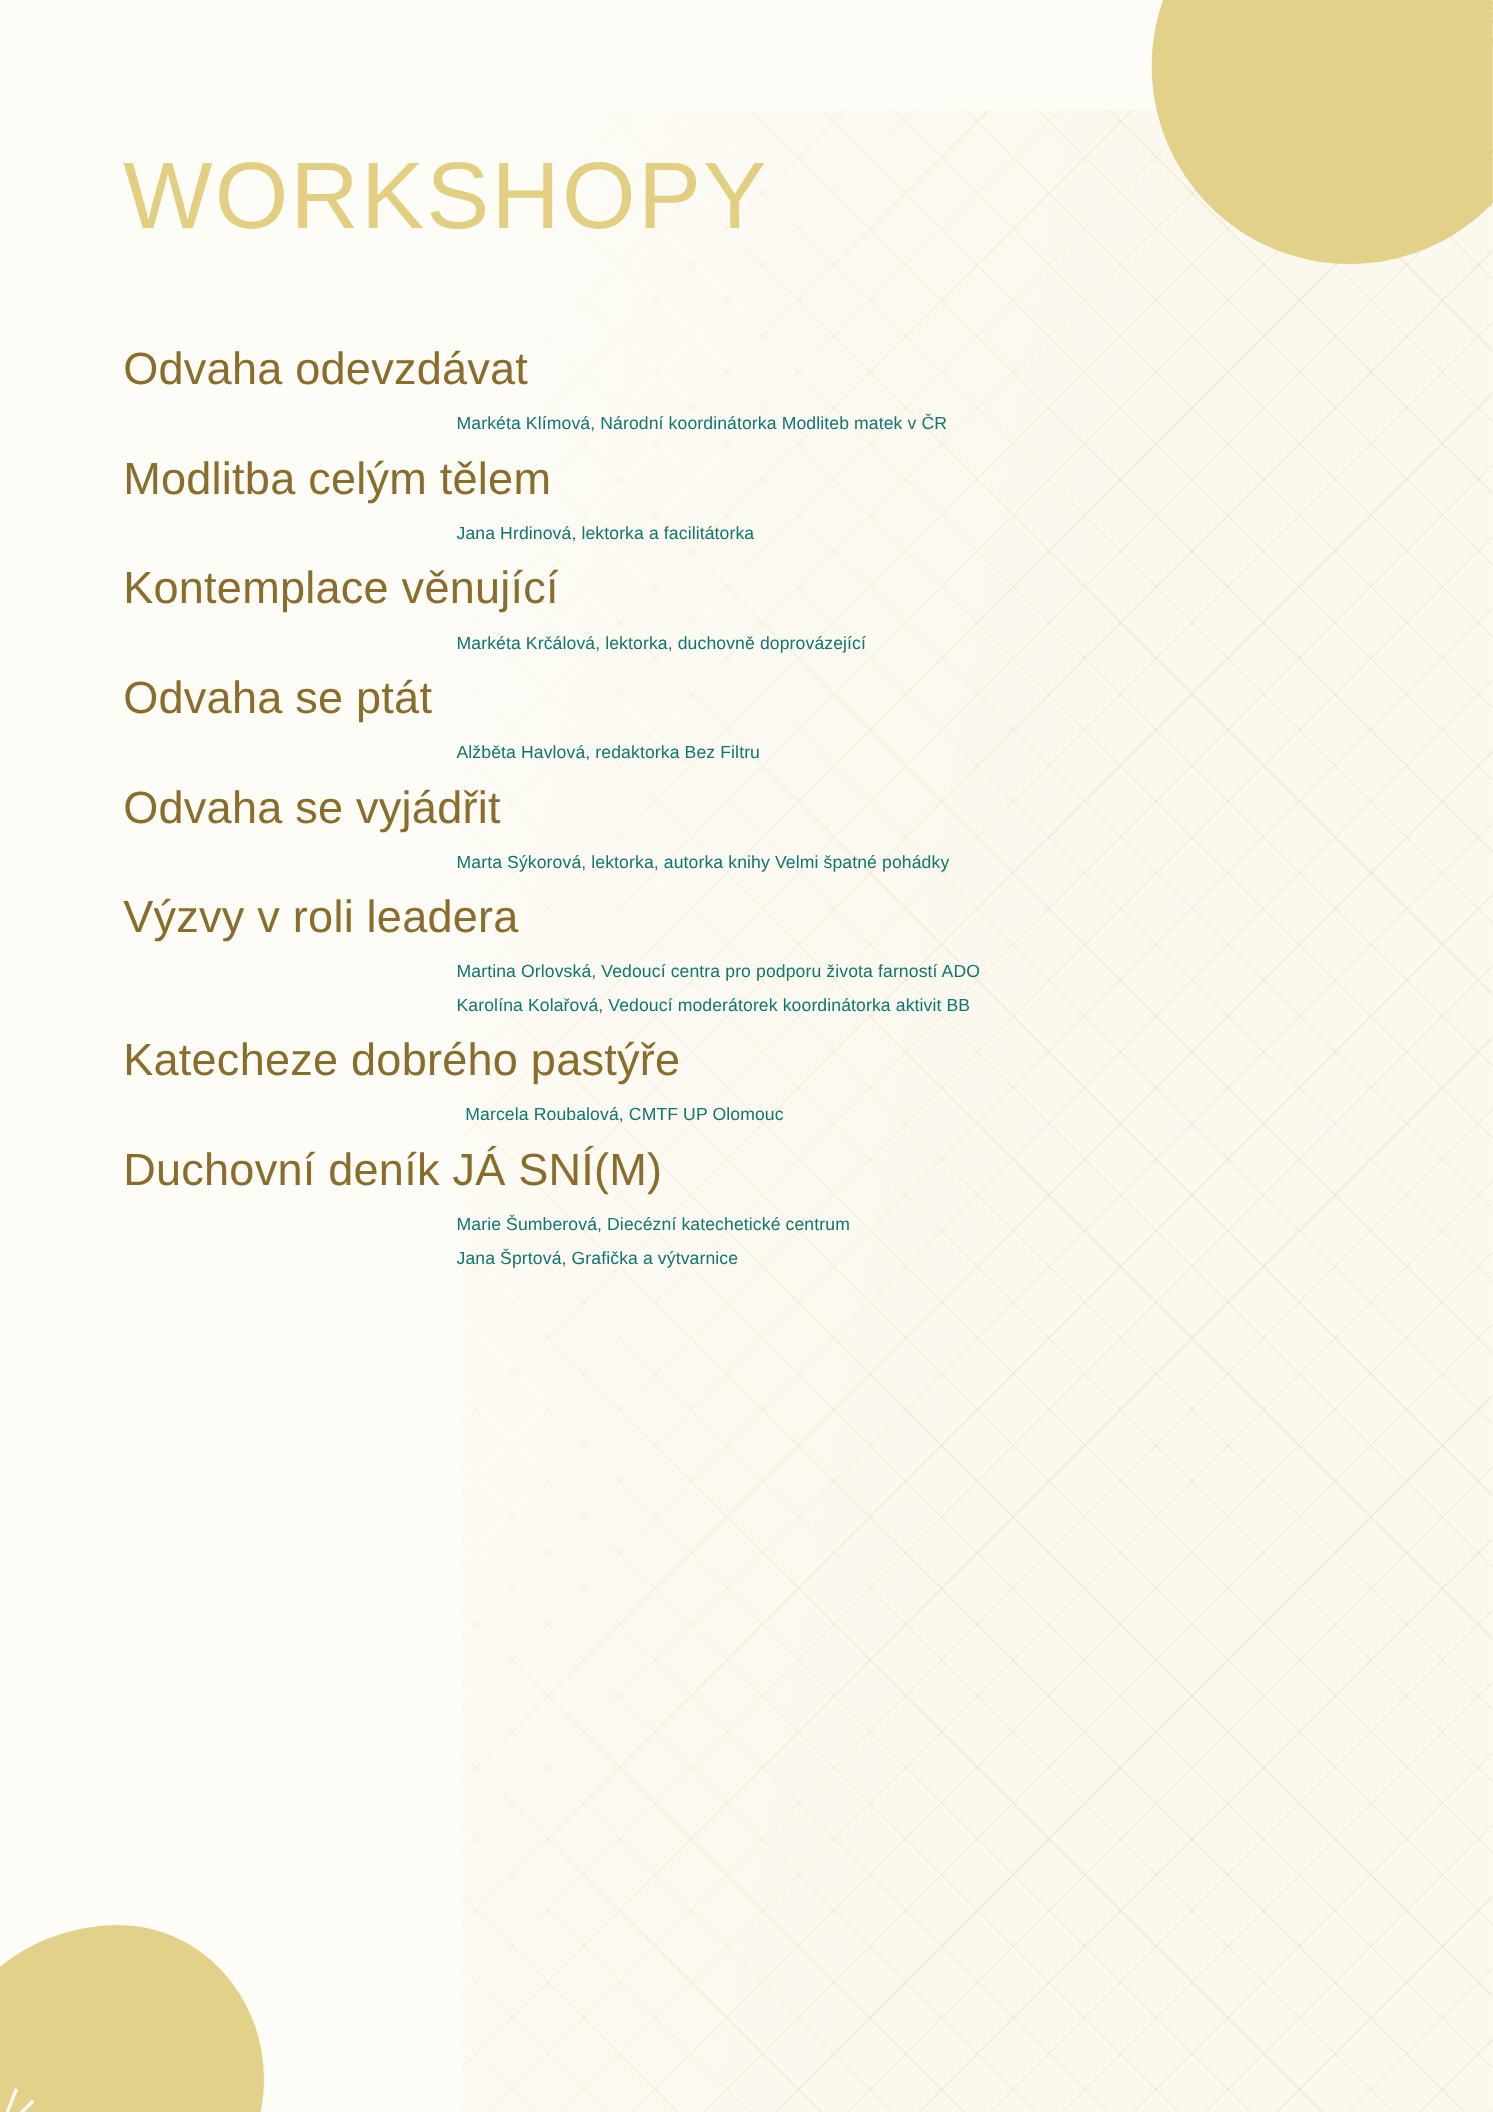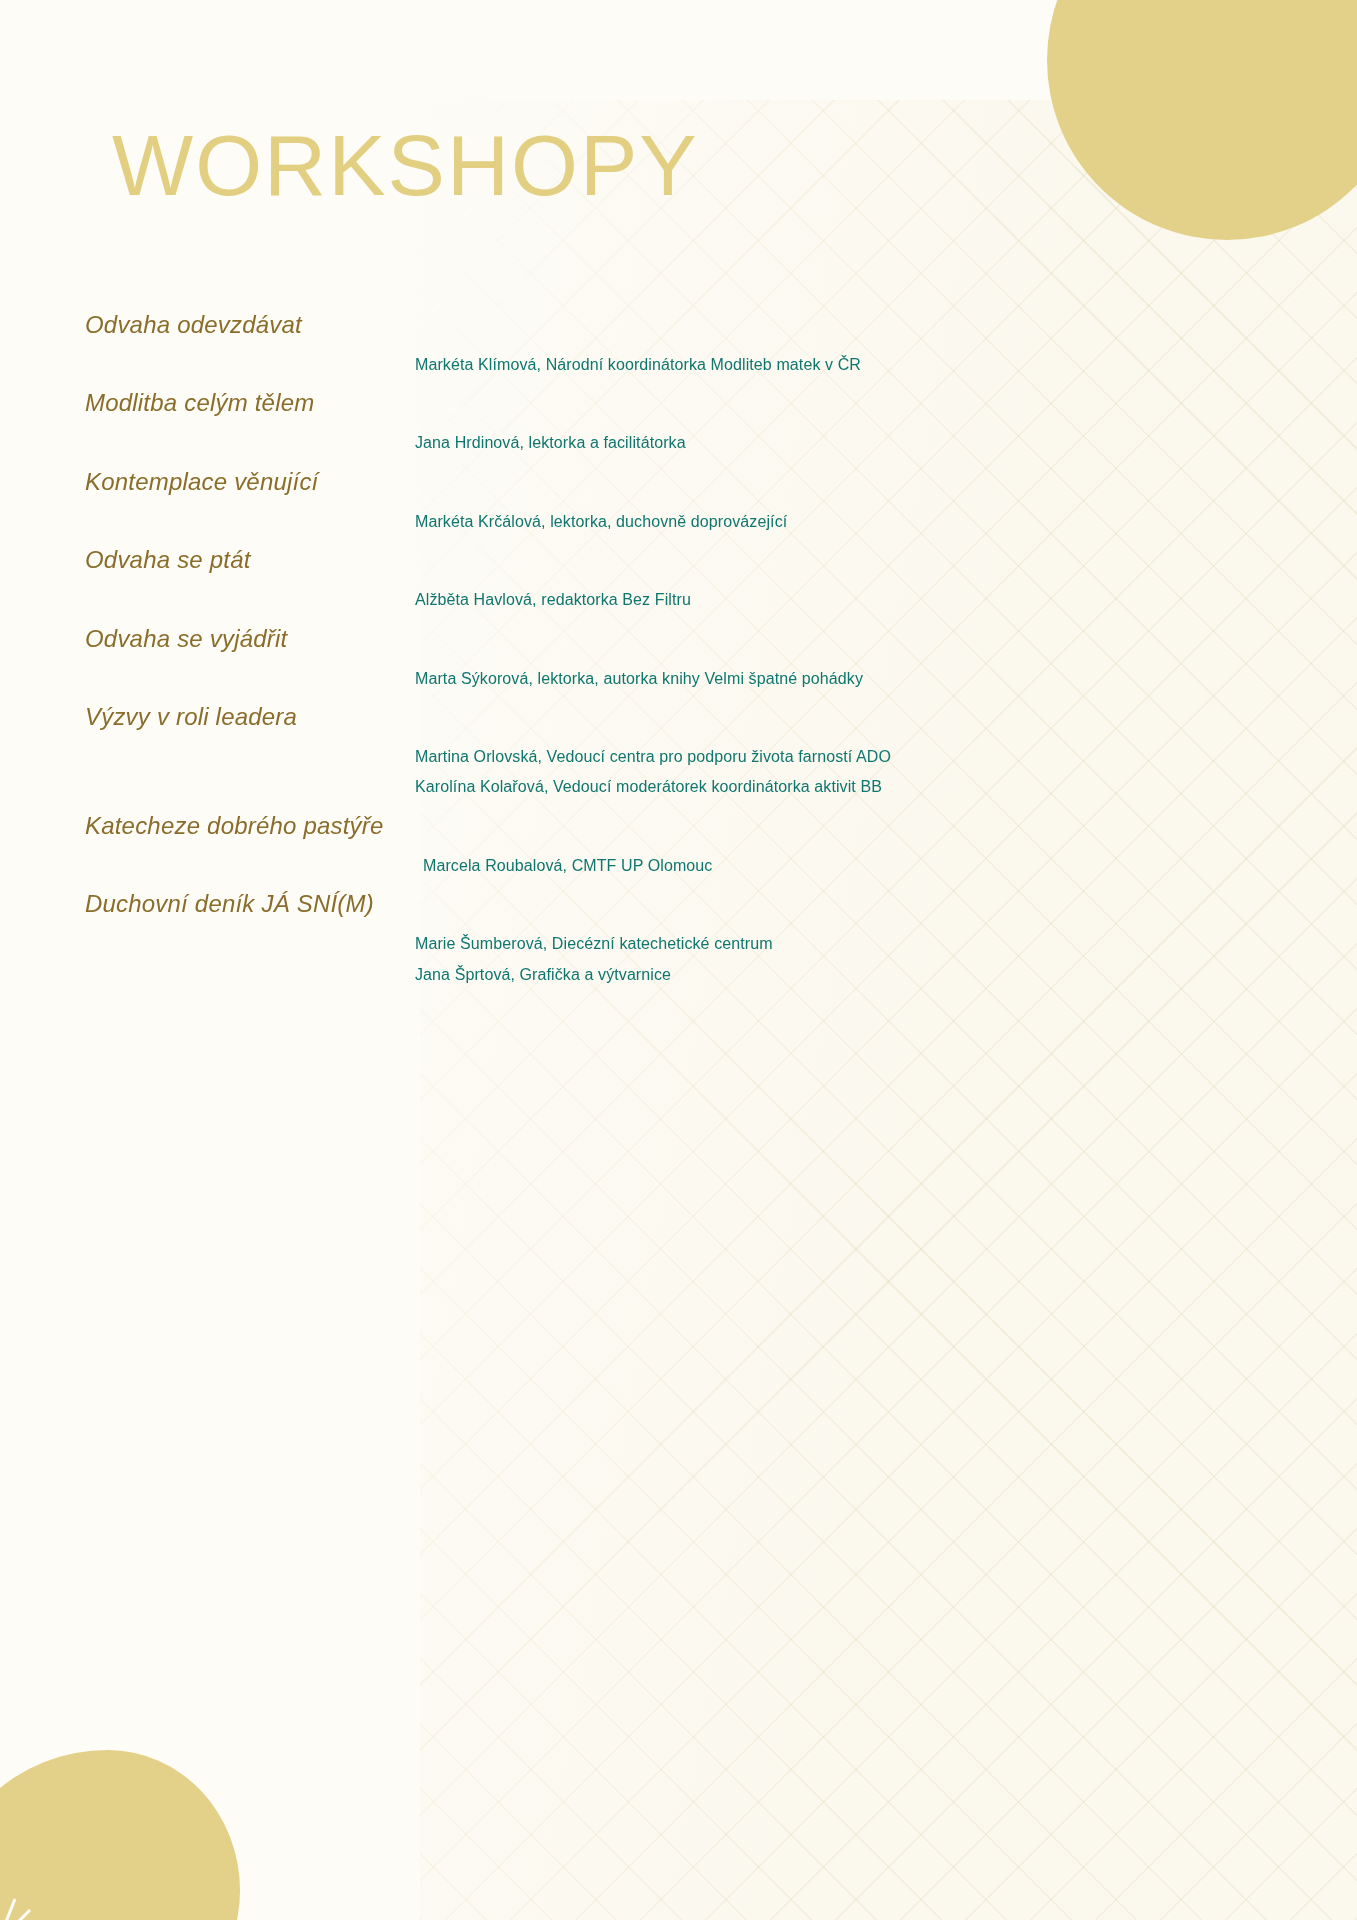--- a/index.html
+++ b/index.html
@@ -88,46 +88,45 @@
     position: absolute;
     left: 0;
     top: 0;
     width: 1357px;
     height: 1920px;
   }
 
   .page-title {
     position: absolute;
     left: 112px;
-    top: 116px;
+    top: 129px;
     font-size: 86px;
     letter-spacing: 2px;
     font-weight: 400;
     color: #e2cf82;
     font-family: "Liberation Sans", sans-serif;
   }
 
   .list {
     position: absolute;
     left: 0;
     top: 310px;
     width: 1357px;
   }
 
   .entry {
     margin-bottom: 8px;
   }
   .entry-title {
     color: #8a6d2b;
-    font-size: 24px;
+    font-size: 41px;
     font-weight: 400;
     line-height: 1.25;
-    padding-left: 85px;
+    padding-left: 112px;
     letter-spacing: .2px;
-    font-style: italic;
   }
   .entry-speakers {
     padding-left: 415px;
     margin-top: 10px;
   }
   .speaker {
     color: #0f766e;
     font-size: 16px;
     line-height: 1.9;
     letter-spacing: .1px;

